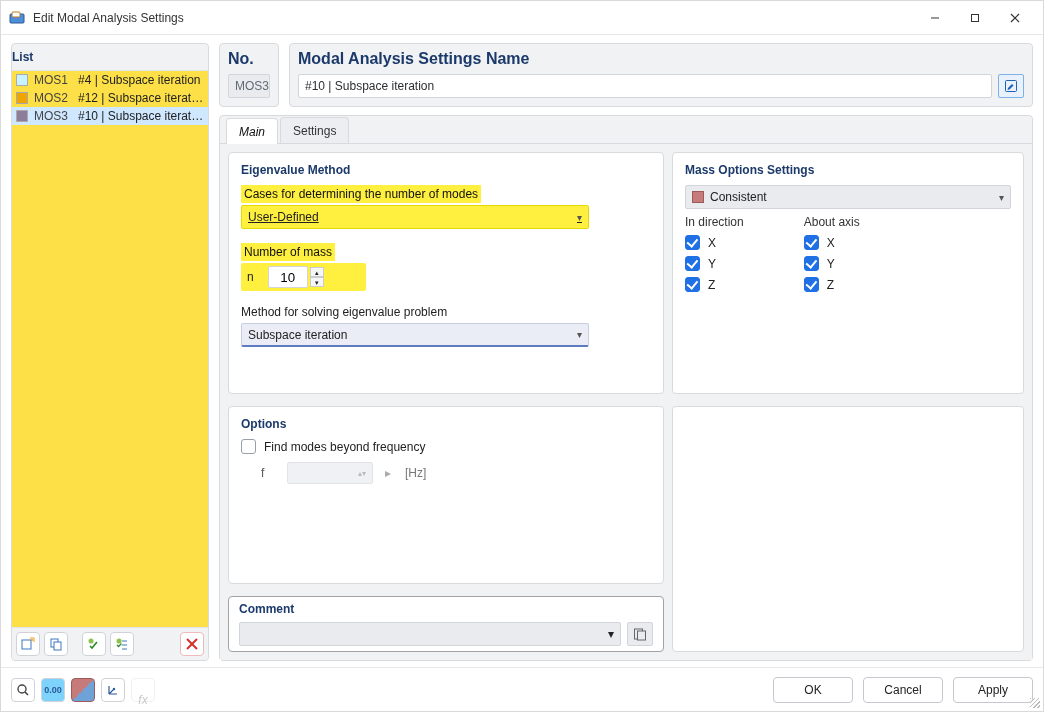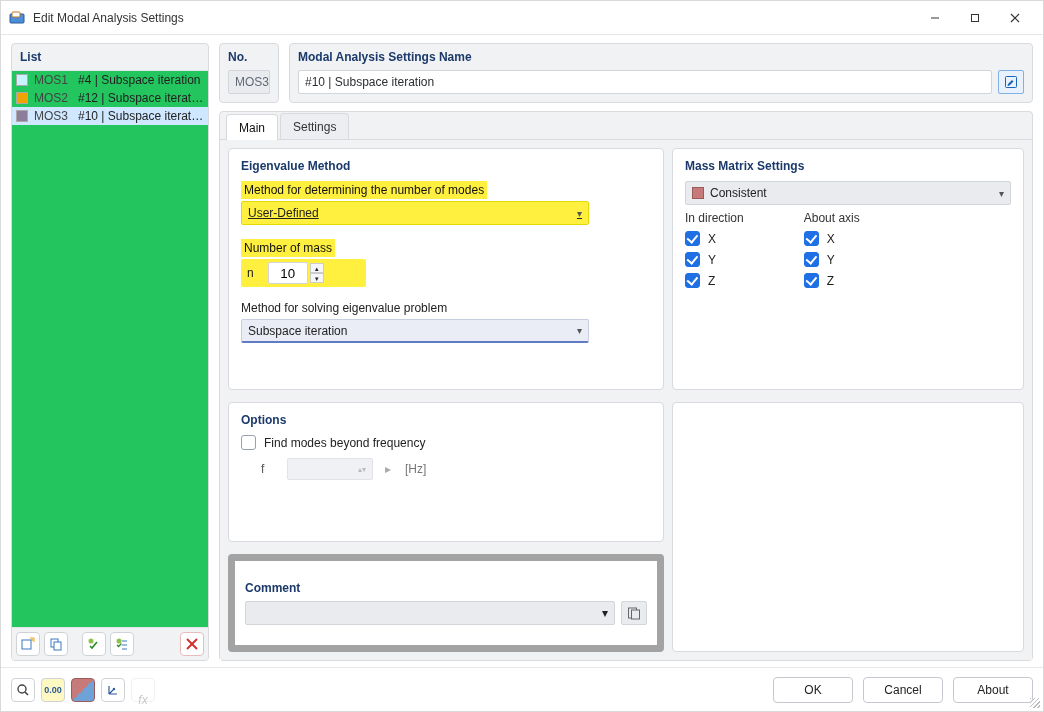--- a/index.html
+++ b/index.html
@@ -10,50 +10,50 @@
   .titlebar { height:34px; display:flex; align-items:center; padding:0 8px; border-bottom:1px solid #e7e7e7; background:#fff; }
   .titlebar .app-icon { width:16px; height:16px; margin-right:8px; display:flex; align-items:center; justify-content:center; }
   .titlebar .title { flex:1; font-size:12px; color:#333; }
   .titlebar .win-controls { display:flex; gap:0; }
   .titlebar .win-btn { width:40px; height:34px; display:flex; align-items:center; justify-content:center; color:#333; }
   
   .dialog-body { flex:1; display:flex; flex-direction:column; padding:8px 10px 6px 10px; background:#fff; }
   .top-row { flex:1; display:flex; gap:10px; min-height:0; }
   
   .list-panel { width:198px; background:#f1f2f4; border:1px solid #d8dadd; border-radius:4px; display:flex; flex-direction:column; overflow:hidden; }
-  .list-header { padding:6px 8px; font-size:12px; color:#1b3a6b; font-weight:600; }
-  .list-content { flex:1; background:#22c55e; margin:0; border-top:1px solid #e2e5e9; overflow:auto; }
+  .list-header { padding:6px 0; font-size:12px; color:#1b3a6b; font-weight:600; }
+  .list-content { flex:1; background:#fde047; margin:0; border-top:1px solid #e2e5e9; overflow:auto; }
   .list-row { display:flex; align-items:center; height:18px; padding:0 4px; gap:6px; cursor:default; border-bottom:1px solid transparent; }
   .list-row .swatch { width:12px; height:12px; border:1px solid #aaa; flex-shrink:0; }
   .list-row .code { width:38px; color:#444; }
   .list-row .desc { flex:1; color:#222; white-space:nowrap; overflow:hidden; text-overflow:ellipsis; }
   .list-row.selected { background:#cfe8ff; }
   .list-footer { display:flex; align-items:center; gap:4px; padding:4px 4px; border-top:1px solid #e2e5e9; background:#f1f2f4; }
   .tool-btn { width:24px; height:24px; border:1px solid #cfd3d8; border-radius:4px; background:#fff; display:flex; align-items:center; justify-content:center; cursor:pointer; }
   .tool-red { color:#d3312e; border-color:#e8bcbc; margin-left:auto; }
   
   .right-stack { flex:1; display:flex; flex-direction:column; gap:8px; min-width:0; }
   .header-group { display:flex; gap:10px; }
   .card { background:#f1f2f4; border:1px solid #d8dadd; border-radius:4px; padding:6px 8px 8px 8px; }
-  .card .card-label { font-size:12px; color:#1b3a6b; font-weight:600; margin-bottom:6px; }
+  .card .card-label { font-size:16px; color:#1b3a6b; font-weight:600; margin-bottom:6px; }
   .no-card { width:60px; }
   .name-card { flex:1; }
   .assign-card { width:382px; }
   .readonly-field { height:24px; display:flex; align-items:center; padding:0 6px; background:#e9ebef; border:1px solid #d2d5d9; color:#626a75; border-radius:2px; }
   .name-row { display:flex; gap:6px; }
   .name-input { flex:1; height:24px; border:1px solid #d2d5d9; background:#fff; padding:0 6px; color:#2b2f33; border-radius:2px; display:flex; align-items:center; }
   .icon-btn { width:26px; height:24px; border:1px solid #7fb0e8; background:#e8f1fc; border-radius:2px; display:flex; align-items:center; justify-content:center; cursor:pointer; color:#1b63b5; }
   .icon-btn2 { width:26px; height:24px; border:1px solid #d2d5d9; background:#e9ebef; border-radius:2px; display:flex; align-items:center; justify-content:center; cursor:pointer; color:#555; }
   .assign-row { display:flex; gap:6px; }
   .assign-input { flex:1; height:24px; border:1px solid #d2d5d9; background:#e9ebef; border-radius:2px; }
   
   .tabs-card { background:#f1f2f4; border:1px solid #d8dadd; border-radius:4px; padding:0; display:flex; flex-direction:column; flex:1; min-height:0; }
   .tab-strip { height:28px; display:flex; align-items:flex-end; padding:0 6px; gap:2px; border-bottom:1px solid #d8dadd; }
   .tab { padding:6px 12px 5px; background:#eceef1; border:1px solid #d8dadd; border-bottom:none; border-radius:4px 4px 0 0; color:#333; cursor:pointer; font-size:12px; }
-  .tab.active { background:#fff; color:#111; position:relative; top:1px; }
+  .tab.active { background:#fff; color:#111; position:relative; top:1px;font-style:italic; }
   .tab-body { flex:1; background:#f1f2f4; padding:8px; display:flex; gap:8px; min-height:0; }
   .col { display:flex; flex-direction:column; gap:12px; min-width:0; }
   .col-left { flex:1; }
   .col-right { width:352px; }
   .section { background:#fff; border:1px solid #d8dadd; border-radius:4px; padding:10px 12px 12px; }
   .section-title { color:#1b3a6b; font-weight:600; margin-bottom:8px; }
   .highlight-label { background:#ffef3e; display:inline-block; padding:2px 3px; color:#111; }
   .field-row { display:flex; align-items:center; gap:8px; }
   .select { height:24px; border:1px solid #d2d5d9; background:#e9ebef; border-radius:2px; display:flex; align-items:center; padding:0 6px; justify-content:space-between; cursor:pointer; }
   .select .caret { font-size:10px; color:#555; }
@@ -66,21 +66,21 @@
   .chk { display:flex; align-items:center; gap:8px; }
   .chkbox { width:15px; height:15px; border:1px solid #9aa0a8; border-radius:3px; background:#fff; display:flex; align-items:center; justify-content:center; cursor:pointer; }
   .chkbox.checked { background:#1f6fe5; border-color:#1f6fe5; }
   .chkbox.checked::after { content:""; width:5px; height:8px; border:solid #fff; border-width:0 2px 2px 0; transform:rotate(40deg) translate(-1px,-1px);}
   .mass-sw { width:12px; height:12px; background:#c67a7a; border:1px solid #9c5a5a; display:inline-block; margin-right:6px; }
   .dir-grid { display:flex; gap:60px; margin-top:6px; }
   .dir-col .hdr { margin-bottom:6px; color:#333; }
   .dir-col .chk { margin-bottom:6px; }
   .disabled-input { height:22px; border:1px solid #e1e3e7; background:#f0f1f4; border-radius:2px; width:86px; display:flex; align-items:center; justify-content:flex-end; padding-right:4px; color:#aaa; }
   .hz { color:#777; margin-left:6px;text-align:right; }
-  .comment-card { background:#fff; border:7px solid #a3a3a3; border-radius:4px; padding:20px 10px; }
+  .comment-card { background:#fff; border:1px solid #a3a3a3; border-radius:4px; padding:5px 10px; }
   .comment-row { display:flex; gap:6px; margin-top:6px; }
   .comment-select { flex:1; height:24px; border:1px solid #d2d5d9; background:#e9ebef; border-radius:2px; display:flex; align-items:center; justify-content:flex-end; padding:0 6px; cursor:pointer; }
   
   .footer { height:44px; border-top:1px solid #e7e7e7; display:flex; align-items:center; padding:0 10px; gap:6px; background:#fff; }
   .footer .right-btns { margin-left:auto; display:flex; gap:10px; }
   .main-btn { width:80px; height:26px; border:1px solid #c5c9cf; border-radius:4px; background:#fff; display:flex; align-items:center; justify-content:center; cursor:pointer; }
   .resize-grip { position:absolute; right:4px; bottom:4px; width:10px; height:10px; background:repeating-linear-gradient(135deg,#bbb 0 1px,transparent 1px 3px); }
   .window-wrap { position:relative; }
   svg { display:block; }
   .empty-section { background:#fff; border:1px solid #d8dadd; border-radius:4px; flex:1; }
@@ -201,21 +201,21 @@
         <div class="tabs-card">
           <div class="tab-strip">
             <div class="tab active">Main</div>
             <div class="tab">Settings</div>
           </div>
           <div class="tab-body">
             <div class="col col-left">
 
               <div class="section" style="min-height:242px;">
                 <div class="section-title">Eigenvalue Method</div>
-                <div style="margin-bottom:2px;"><span class="highlight-label">Method for determining the number of modes</span></div>
+                <div style="margin-bottom:2px;"><span class="highlight-label">Cases for determining the number of modes</span></div>
                 <div class="select hilite" style="width:348px;text-decoration:underline;">
                   <span>User-Defined</span>
                   <span class="caret">▾</span>
                 </div>
                 <div style="height:14px;"></div>
                 <div style="margin-bottom:2px;"><span class="highlight-label">Number of mass</span></div>
                 <div class="nm-wrap">
                   <span style="margin-right:14px;">n</span>
                   <input class="inline-input" value="10" style="">
                   <div class="spinner">
@@ -258,21 +258,21 @@
                           <rect x="1.5" y="2" width="8" height="10" fill="none" stroke="#666"></rect>
                           <rect x="4.5" y="4" width="8" height="9" fill="#e9ebef" stroke="#666"></rect>
                         </svg>
                       </div>
                 </div>
               </div>
             </div>
             <div class="col col-right">
 
               <div class="section" style="min-height:242px;">
-                <div class="section-title">Mass Matrix Settings</div>
+                <div class="section-title">Mass Options Settings</div>
                 <div class="select" style="width:100%;">
                   <span style="display:flex; align-items:center;">
                         <span class="mass-sw"></span>
                         <span>Consistent</span>
                       </span>
                   <span class="caret">▾</span>
                 </div>
                 <div class="dir-grid">
                   <div class="dir-col">
                     <div class="hdr">In direction</div>
@@ -314,34 +314,34 @@
     </div>
   </div>
 
   <div class="footer">
     <div class="tool-btn">
           <svg width="14" height="14" viewBox="0 0 14 14">
             <circle cx="6" cy="6" r="4" fill="none" stroke="#444" stroke-width="1.4"></circle>
             <line x1="9" y1="9" x2="12" y2="12" stroke="#444" stroke-width="1.6"></line>
           </svg>
         </div>
-    <div class="tool-btn" style="background:#fef9c3;">
+    <div class="tool-btn" style="background:#7dd3fc;">
           <span style="font-size:9px; color:#2a5a9a; font-weight:bold;">0.00</span>
         </div>
     <div class="tool-btn" style="background:linear-gradient(135deg,#c67a7a 50%,#6fa3d8 50%); border-color:#9c5a5a;"></div>
     <div class="tool-btn">
           <svg width="14" height="14" viewBox="0 0 14 14">
             <path d="M3 11 L3 3 M3 11 L11 11 M3 11 L8 6" fill="none" stroke="#2a5a9a" stroke-width="1.2"></path>
             <circle cx="8" cy="6" r="1.2" fill="#2a5a9a"></circle>
           </svg>
         </div>
     <div class="tool-btn" style="opacity:.45; border-color:#e0e2e6;">
           <span style="font-style:italic; color:#888;margin-top:21px;">fx</span>
         </div>
     <div class="right-btns">
       <div class="main-btn">OK</div>
       <div class="main-btn">Cancel</div>
-      <div class="main-btn">About</div>
+      <div class="main-btn">Apply</div>
     </div>
   </div>
 </div>
 <div class="resize-grip"></div>
 </div>
 
 </body></html>

